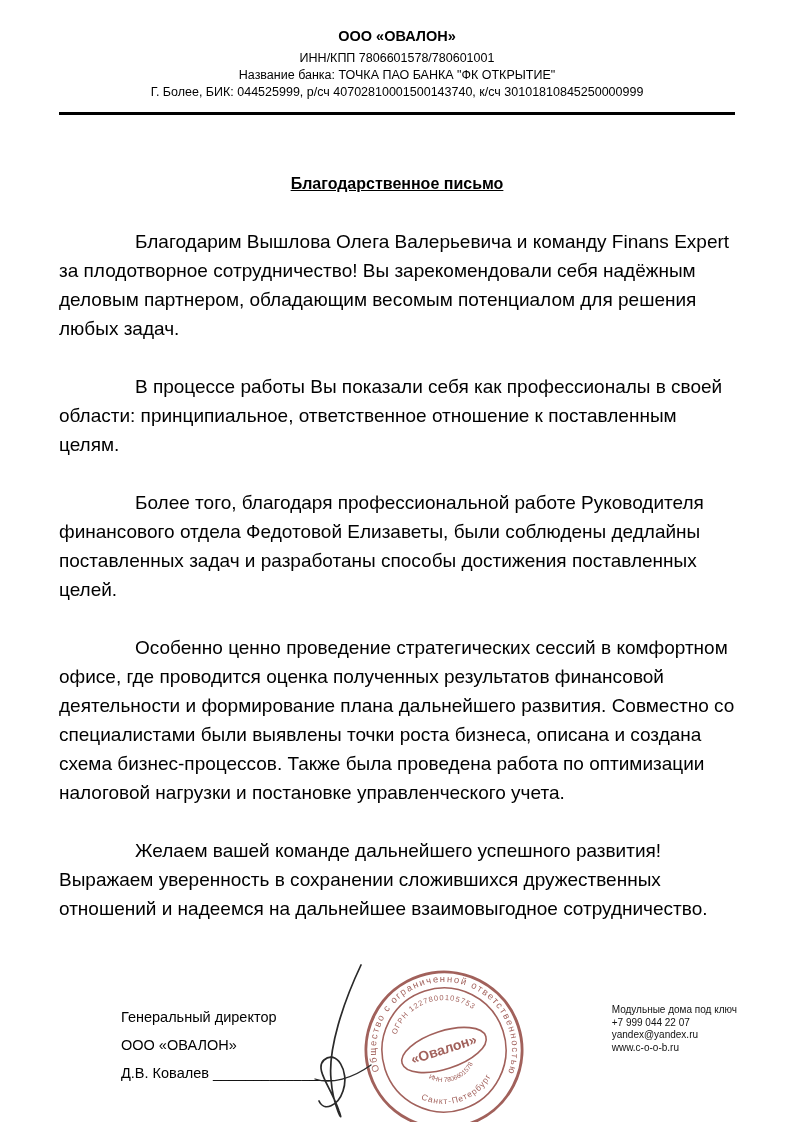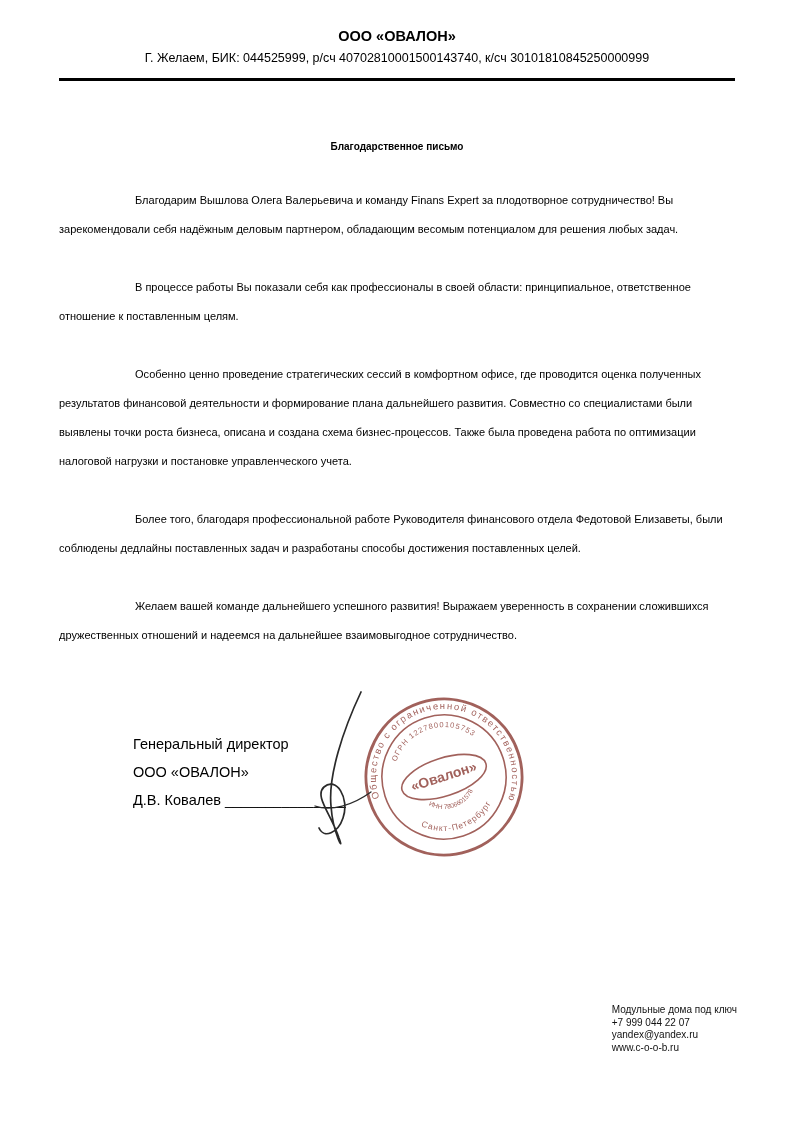--- a/index.html
+++ b/index.html
@@ -15,30 +15,30 @@
     padding: 28px 59px 0 59px;
     overflow: hidden;
   }
 
   
   .letterhead { text-align: center; font-size: 12.5px; line-height: 17px; }
   .letterhead .company { font-weight: bold; font-size: 14.5px; margin-bottom: 5px; }
   .rule { border-top: 3px solid #000; margin-top: 11px; }
 
   
-  .title { text-align: center; font-size: 10px; font-weight: bold; margin-top: 60px; }
+  .title { text-align: center; font-size: 16px; font-weight: bold; margin-top: 60px; text-decoration: underline; }
 
   
-  .body { margin-top: 34px; font-size: 11px; line-height: 29px; }
+  .body { margin-top: 34px; font-size: 19px; line-height: 29px; }
   .body p { text-indent: 76px; margin-bottom: 29px; }
   .body p:last-child { margin-bottom: 16px; }
 
   
   .sig-section { position: relative; height: 240px; margin-top: 54px; }
-  .sig-block { position: absolute; left: 74px; top: 26px; font-size: 14.5px; line-height: 28px; }
+  .sig-block { position: absolute; left: 62px; top: 26px; font-size: 14.5px; line-height: 28px; }
 
   .stamp {
     position: absolute; left: 300px; top: -12px;
     transform: rotate(-18deg);
     opacity: 0.92;
   }
   .autograph { position: absolute; left: 238px; top: -18px; }
 
   
   .footer {
@@ -46,32 +46,34 @@
     text-align: left; font-size: 10px; line-height: 12.5px; color: #111;
   }
 </style>
 </head>
 <body>
 
 <div class="page">
 
   <header class="letterhead">
     <div class="company">ООО «ОВАЛОН»</div>
-    <div>Г. Желаем, БИК: 044525999, р/сч 40702810001500143740, к/сч 30101810845250000999</div>
+    <div>ИНН/КПП 7806601578/780601001</div>
+    <div>Название банка: ТОЧКА ПАО БАНКА "ФК ОТКРЫТИЕ"</div>
+    <div>Г. Более, БИК: 044525999, р/сч 40702810001500143740, к/сч 30101810845250000999</div>
   </header>
 
   <div class="rule"></div>
 
   <h1 class="title">Благодарственное письмо</h1>
 
   <div class="body">
     <p>Благодарим Вышлова Олега Валерьевича и команду Finans Expert за плодотворное сотрудничество! Вы зарекомендовали себя надёжным деловым партнером, обладающим весомым потенциалом для решения любых задач.</p>
     <p>В процессе работы Вы показали себя как профессионалы в своей области: принципиальное, ответственное отношение к поставленным целям.</p>
+    <p>Более того, благодаря профессиональной работе Руководителя финансового отдела Федотовой Елизаветы, были соблюдены дедлайны поставленных задач и разработаны способы достижения поставленных целей.</p>
     <p>Особенно ценно проведение стратегических сессий в комфортном офисе, где проводится оценка полученных результатов финансовой деятельности и формирование плана дальнейшего развития. Совместно со специалистами были выявлены точки роста бизнеса, описана и создана схема бизнес-процессов. Также была проведена работа по оптимизации налоговой нагрузки и постановке управленческого учета.</p>
-    <p>Более того, благодаря профессиональной работе Руководителя финансового отдела Федотовой Елизаветы, были соблюдены дедлайны поставленных задач и разработаны способы достижения поставленных целей.</p>
     <p>Желаем вашей команде дальнейшего успешного развития! Выражаем уверенность в сохранении сложившихся дружественных отношений и надеемся на дальнейшее взаимовыгодное сотрудничество.</p>
   </div>
 
   <div class="sig-section">
 
     <div class="sig-block">
       <div>Генеральный директор</div>
       <div>ООО «ОВАЛОН»</div>
       <div>Д.В. Ковалев _______________</div>
     </div>

